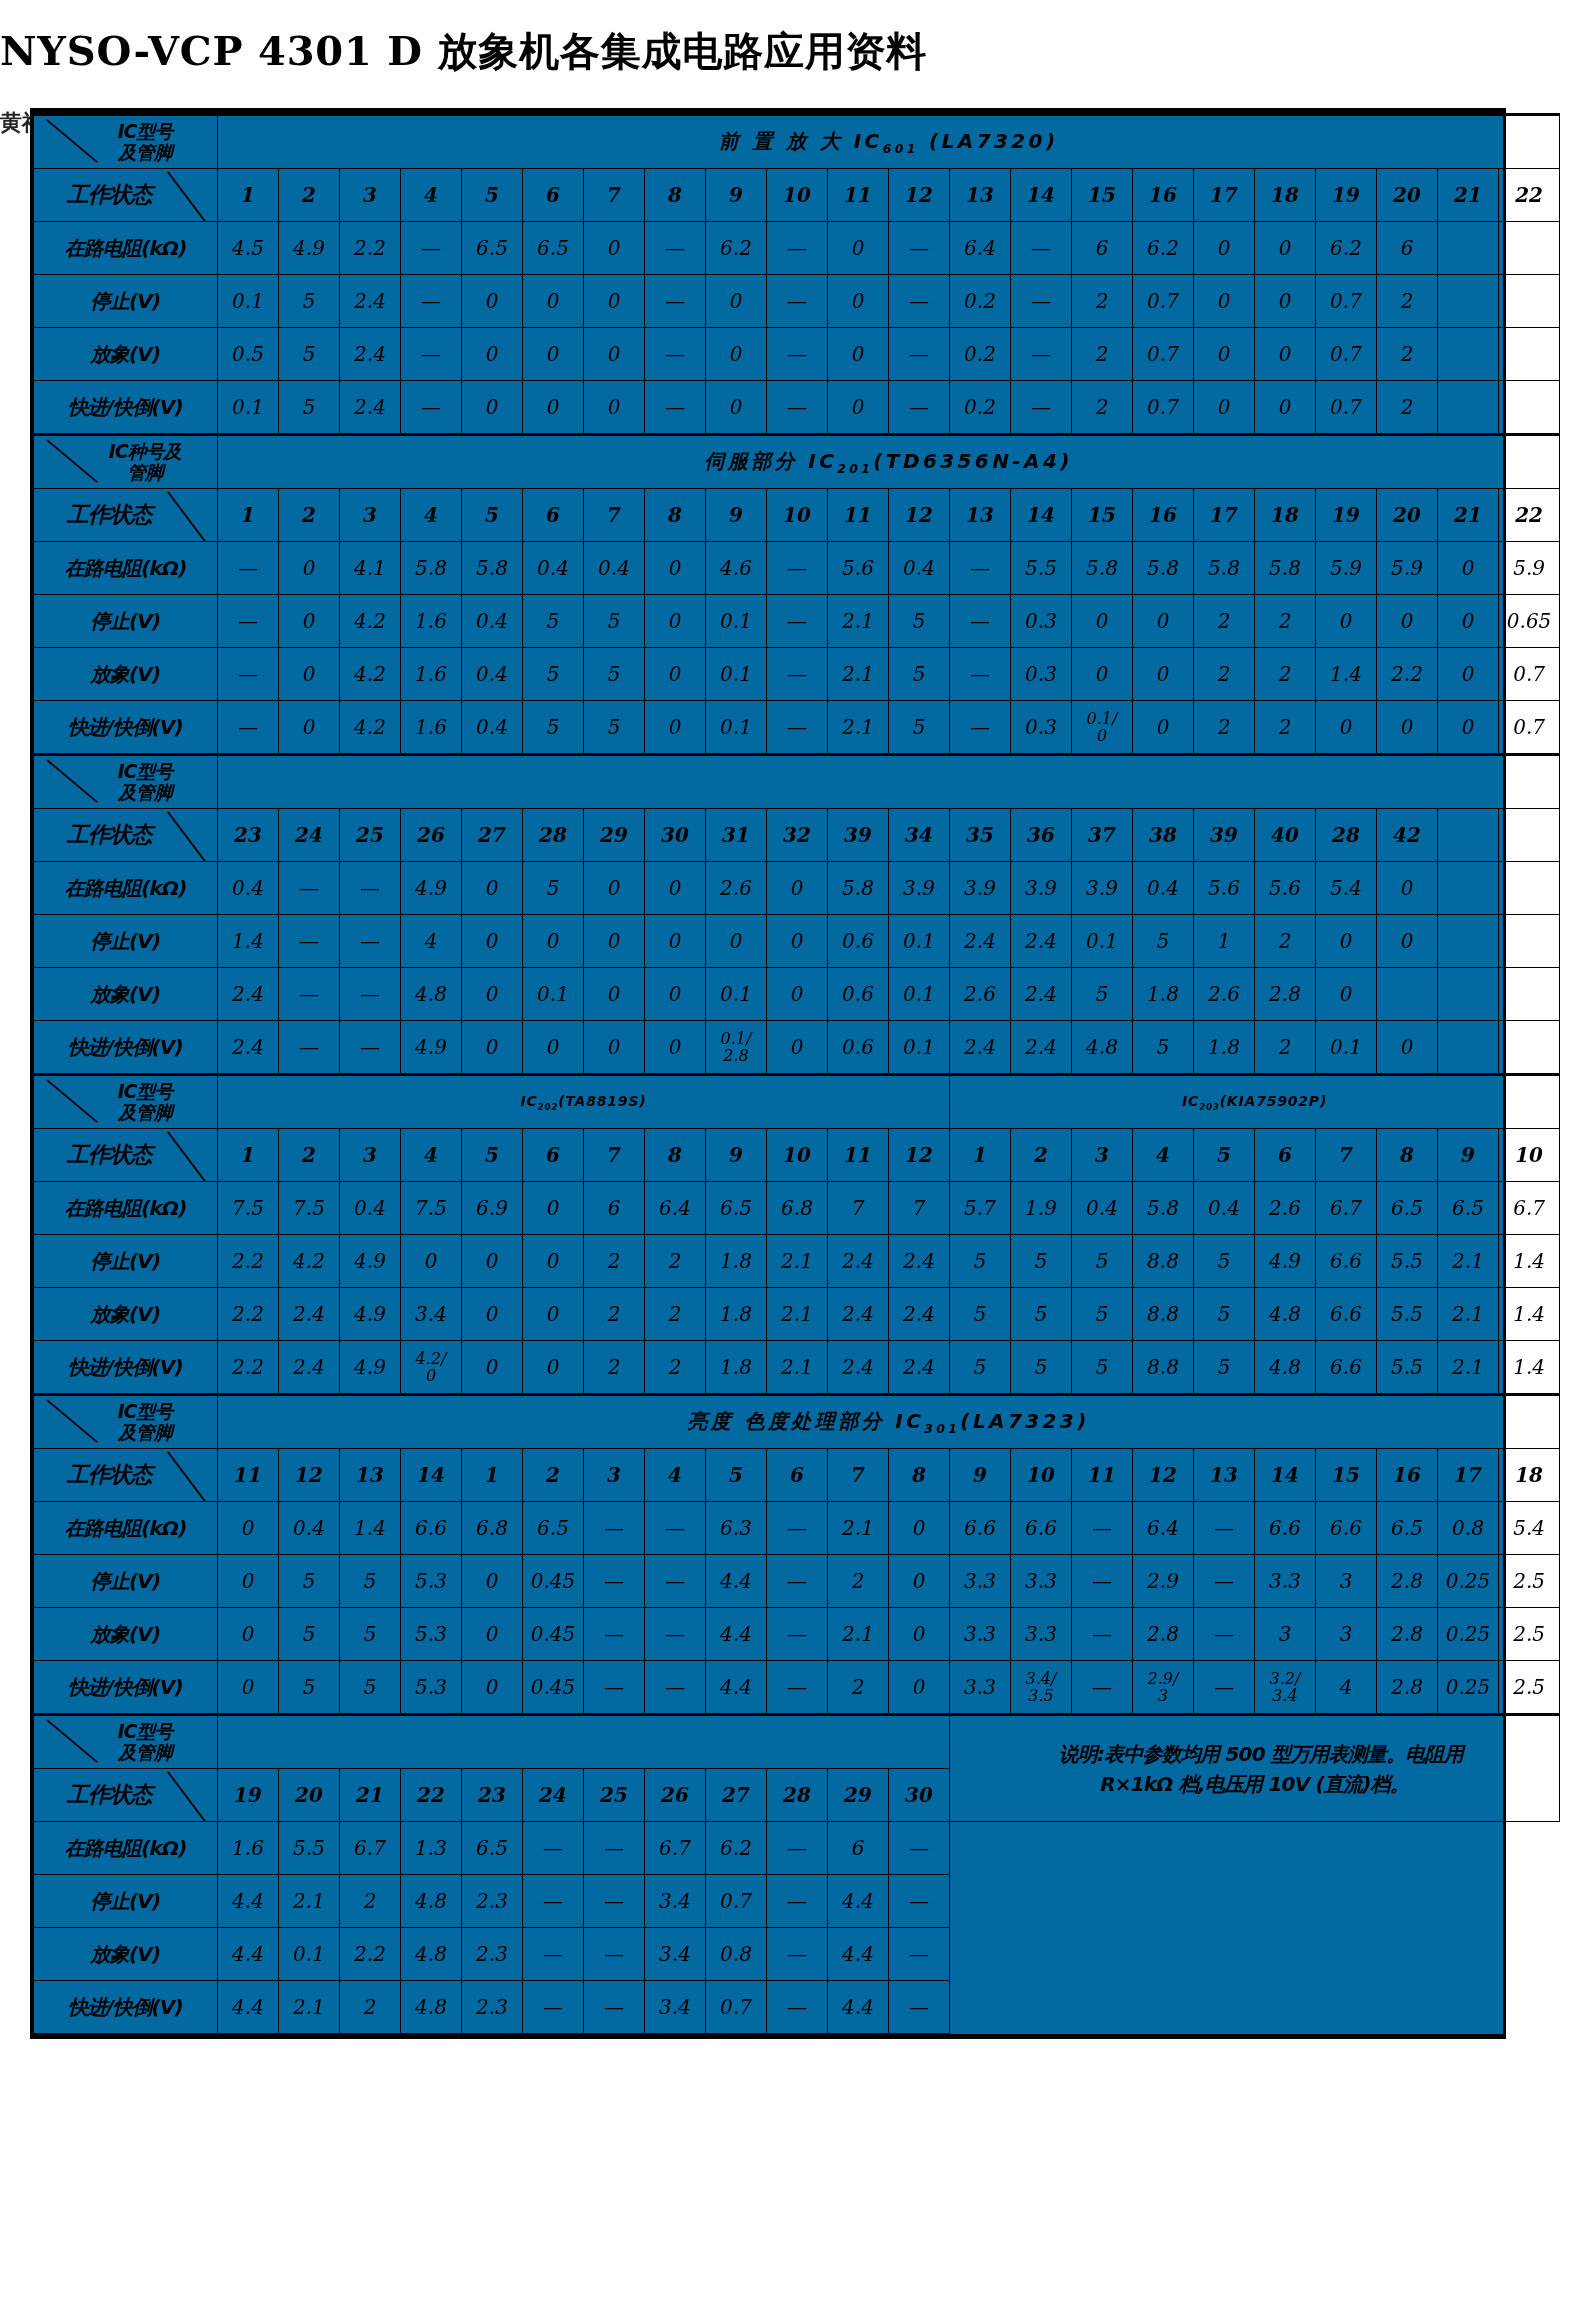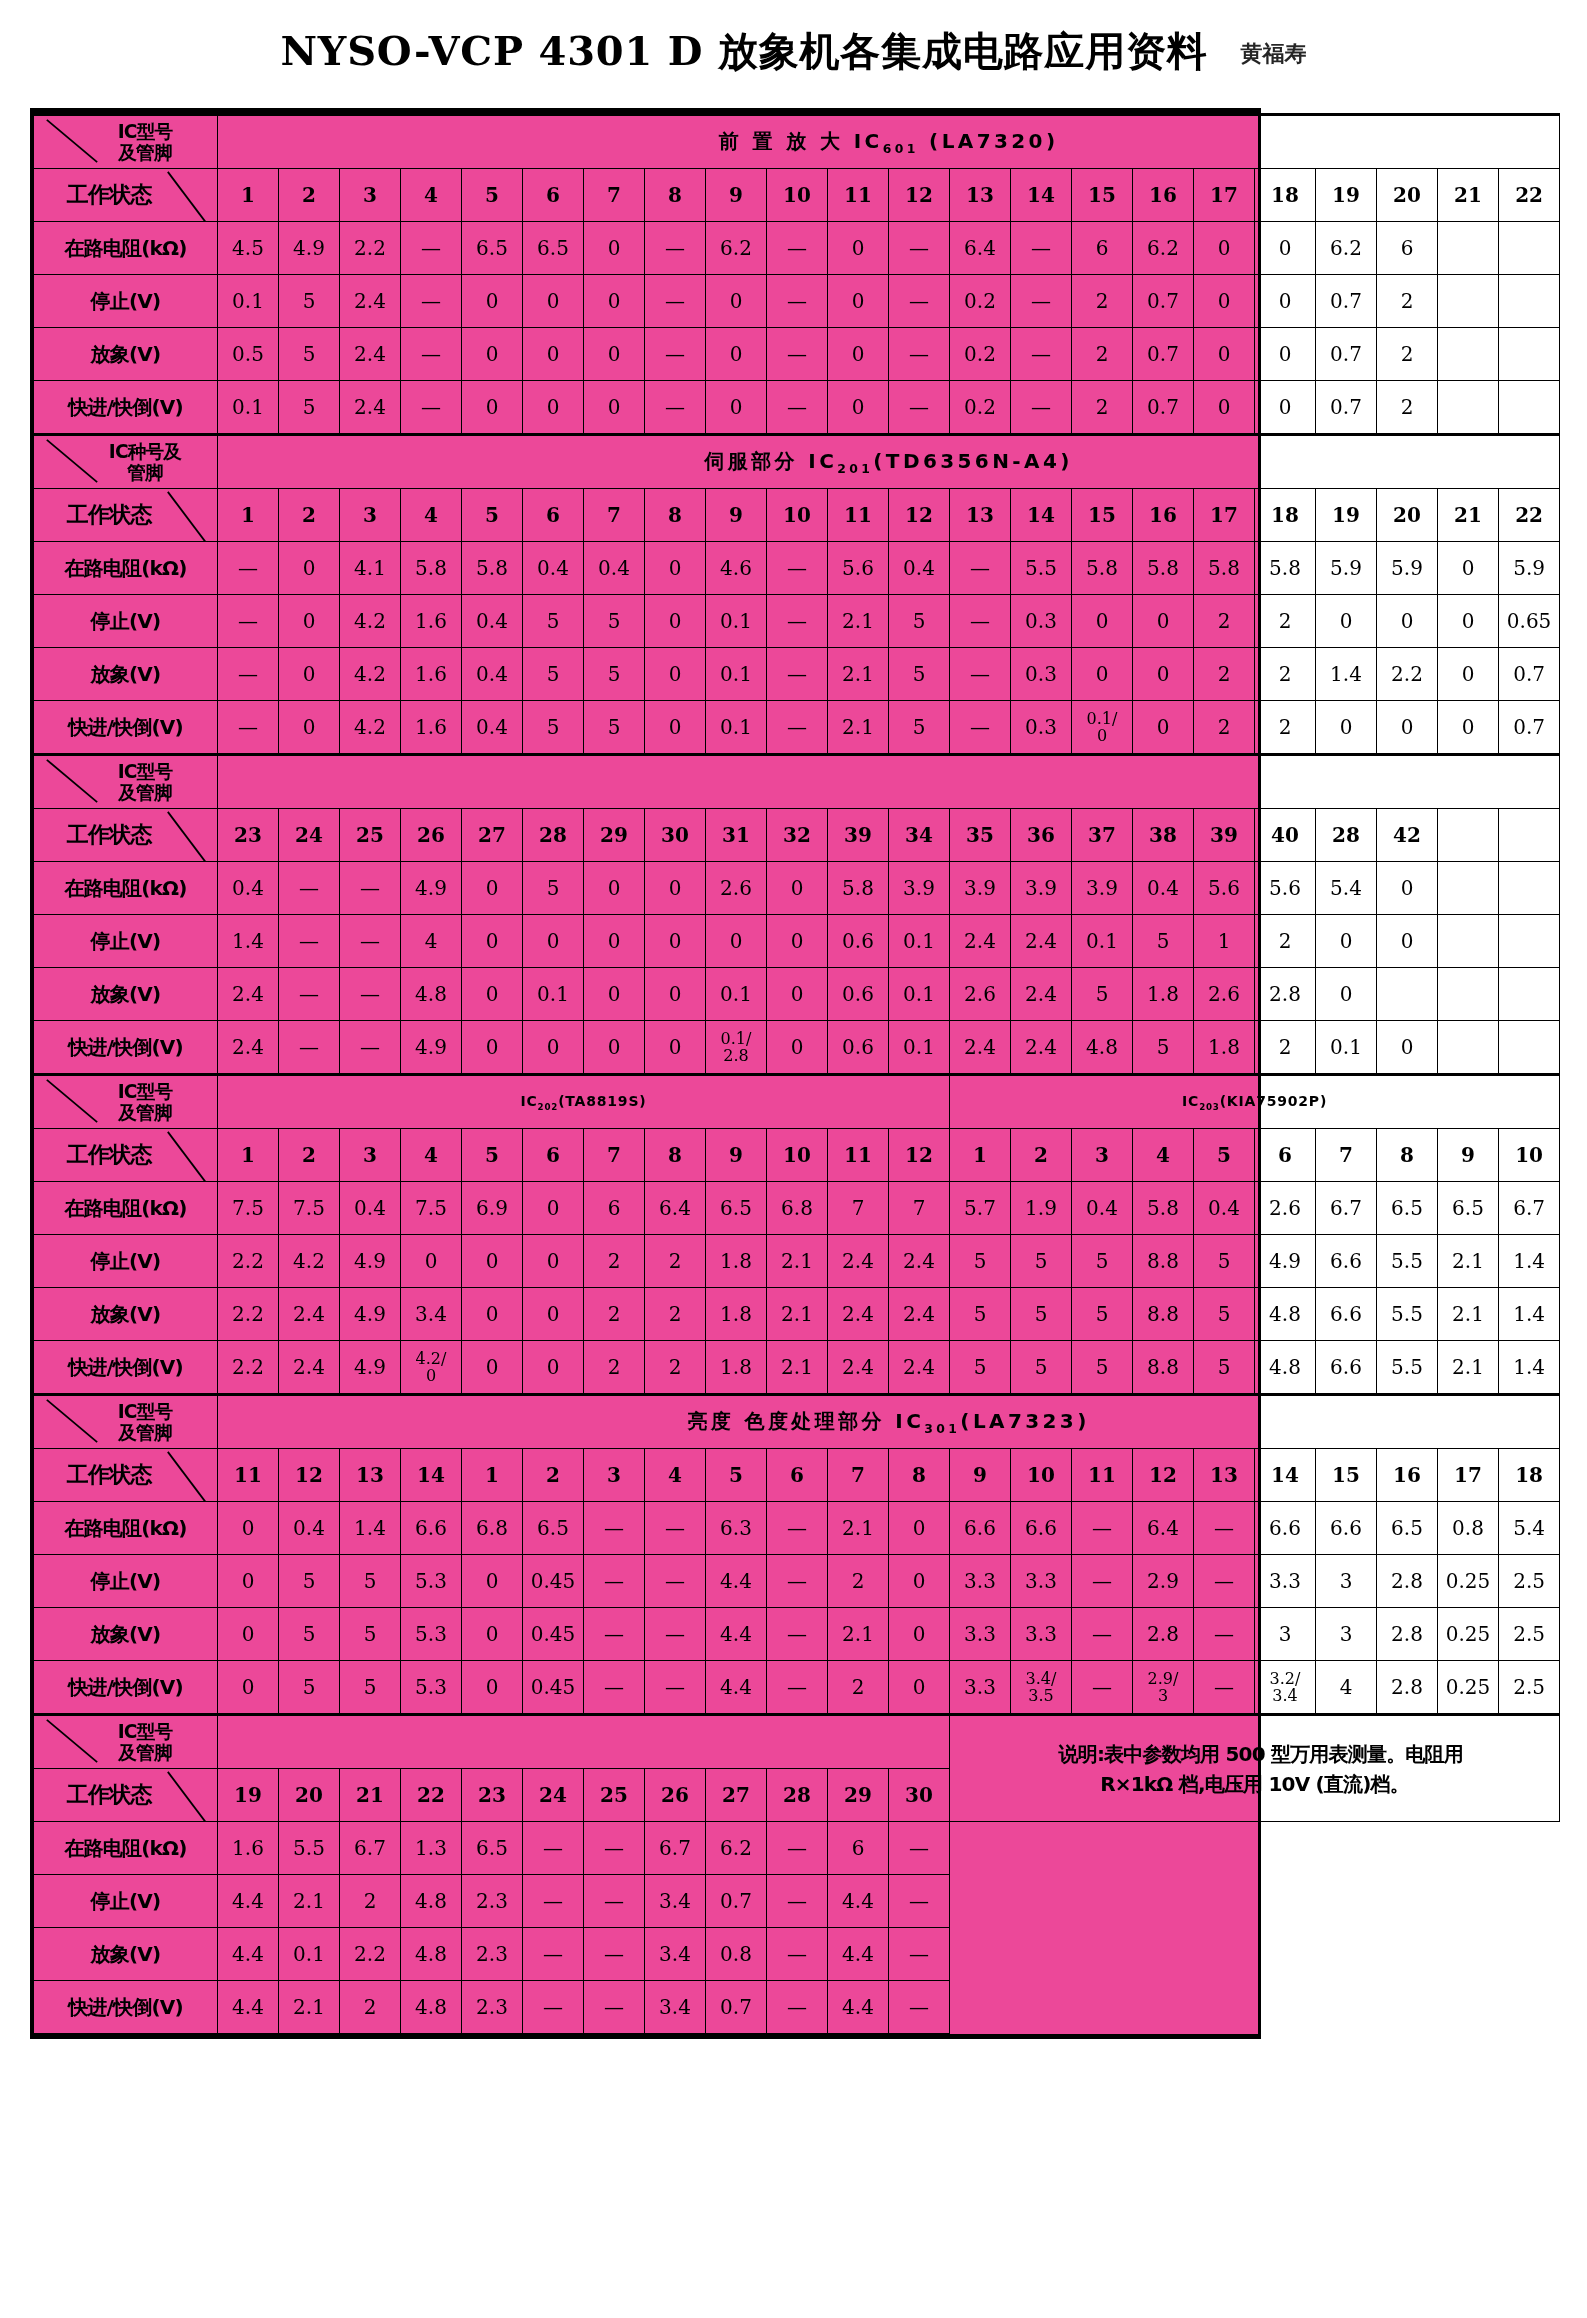--- a/index.html
+++ b/index.html
@@ -7,43 +7,44 @@
     width:1587px;height:2319px;
     font-family:"DejaVu Serif","Liberation Serif",serif;
     color:#000;
     -webkit-font-smoothing:none;
   }
   .page{position:relative;width:1587px;height:2319px;overflow:hidden;}
 
   
   .titlebar{
     position:absolute;left:0;top:23.6px;width:1587px;
-    display:flex;align-items:baseline;justify-content:center;gap:33px;
+    display:flex;align-items:baseline;justify-content:center;gap:33px;flex-direction:column;
   }
   .doc-title{
     font-family:"DejaVu Serif","Liberation Serif",serif;
     font-size:40px;font-weight:700;letter-spacing:0.8px;
     white-space:nowrap;
   }
   .byline{
     font-size:22px;font-weight:700;
     font-family:Liberation Serif, serif;
     position:relative;top:-3.4px;
     filter:blur(0.3px);opacity:.85;
   }
 
   
   .sheet{
     position:absolute;left:30px;top:108px;
-    width:1231px;
+    width:1476px;
     border:3.4px solid #000;
     border-top:5.9px solid #000;
     border-bottom:5.9px solid #000;
     box-sizing:border-box;
-    background:#ec4899;
+    background:#0369a1;
+    font-style:italic;
   }
   table.grid{
     border-collapse:collapse;
     table-layout:fixed;
     width:100%;
   }
   table.grid td{
     border:1.4px solid #000;
     text-align:center;
     vertical-align:middle;

